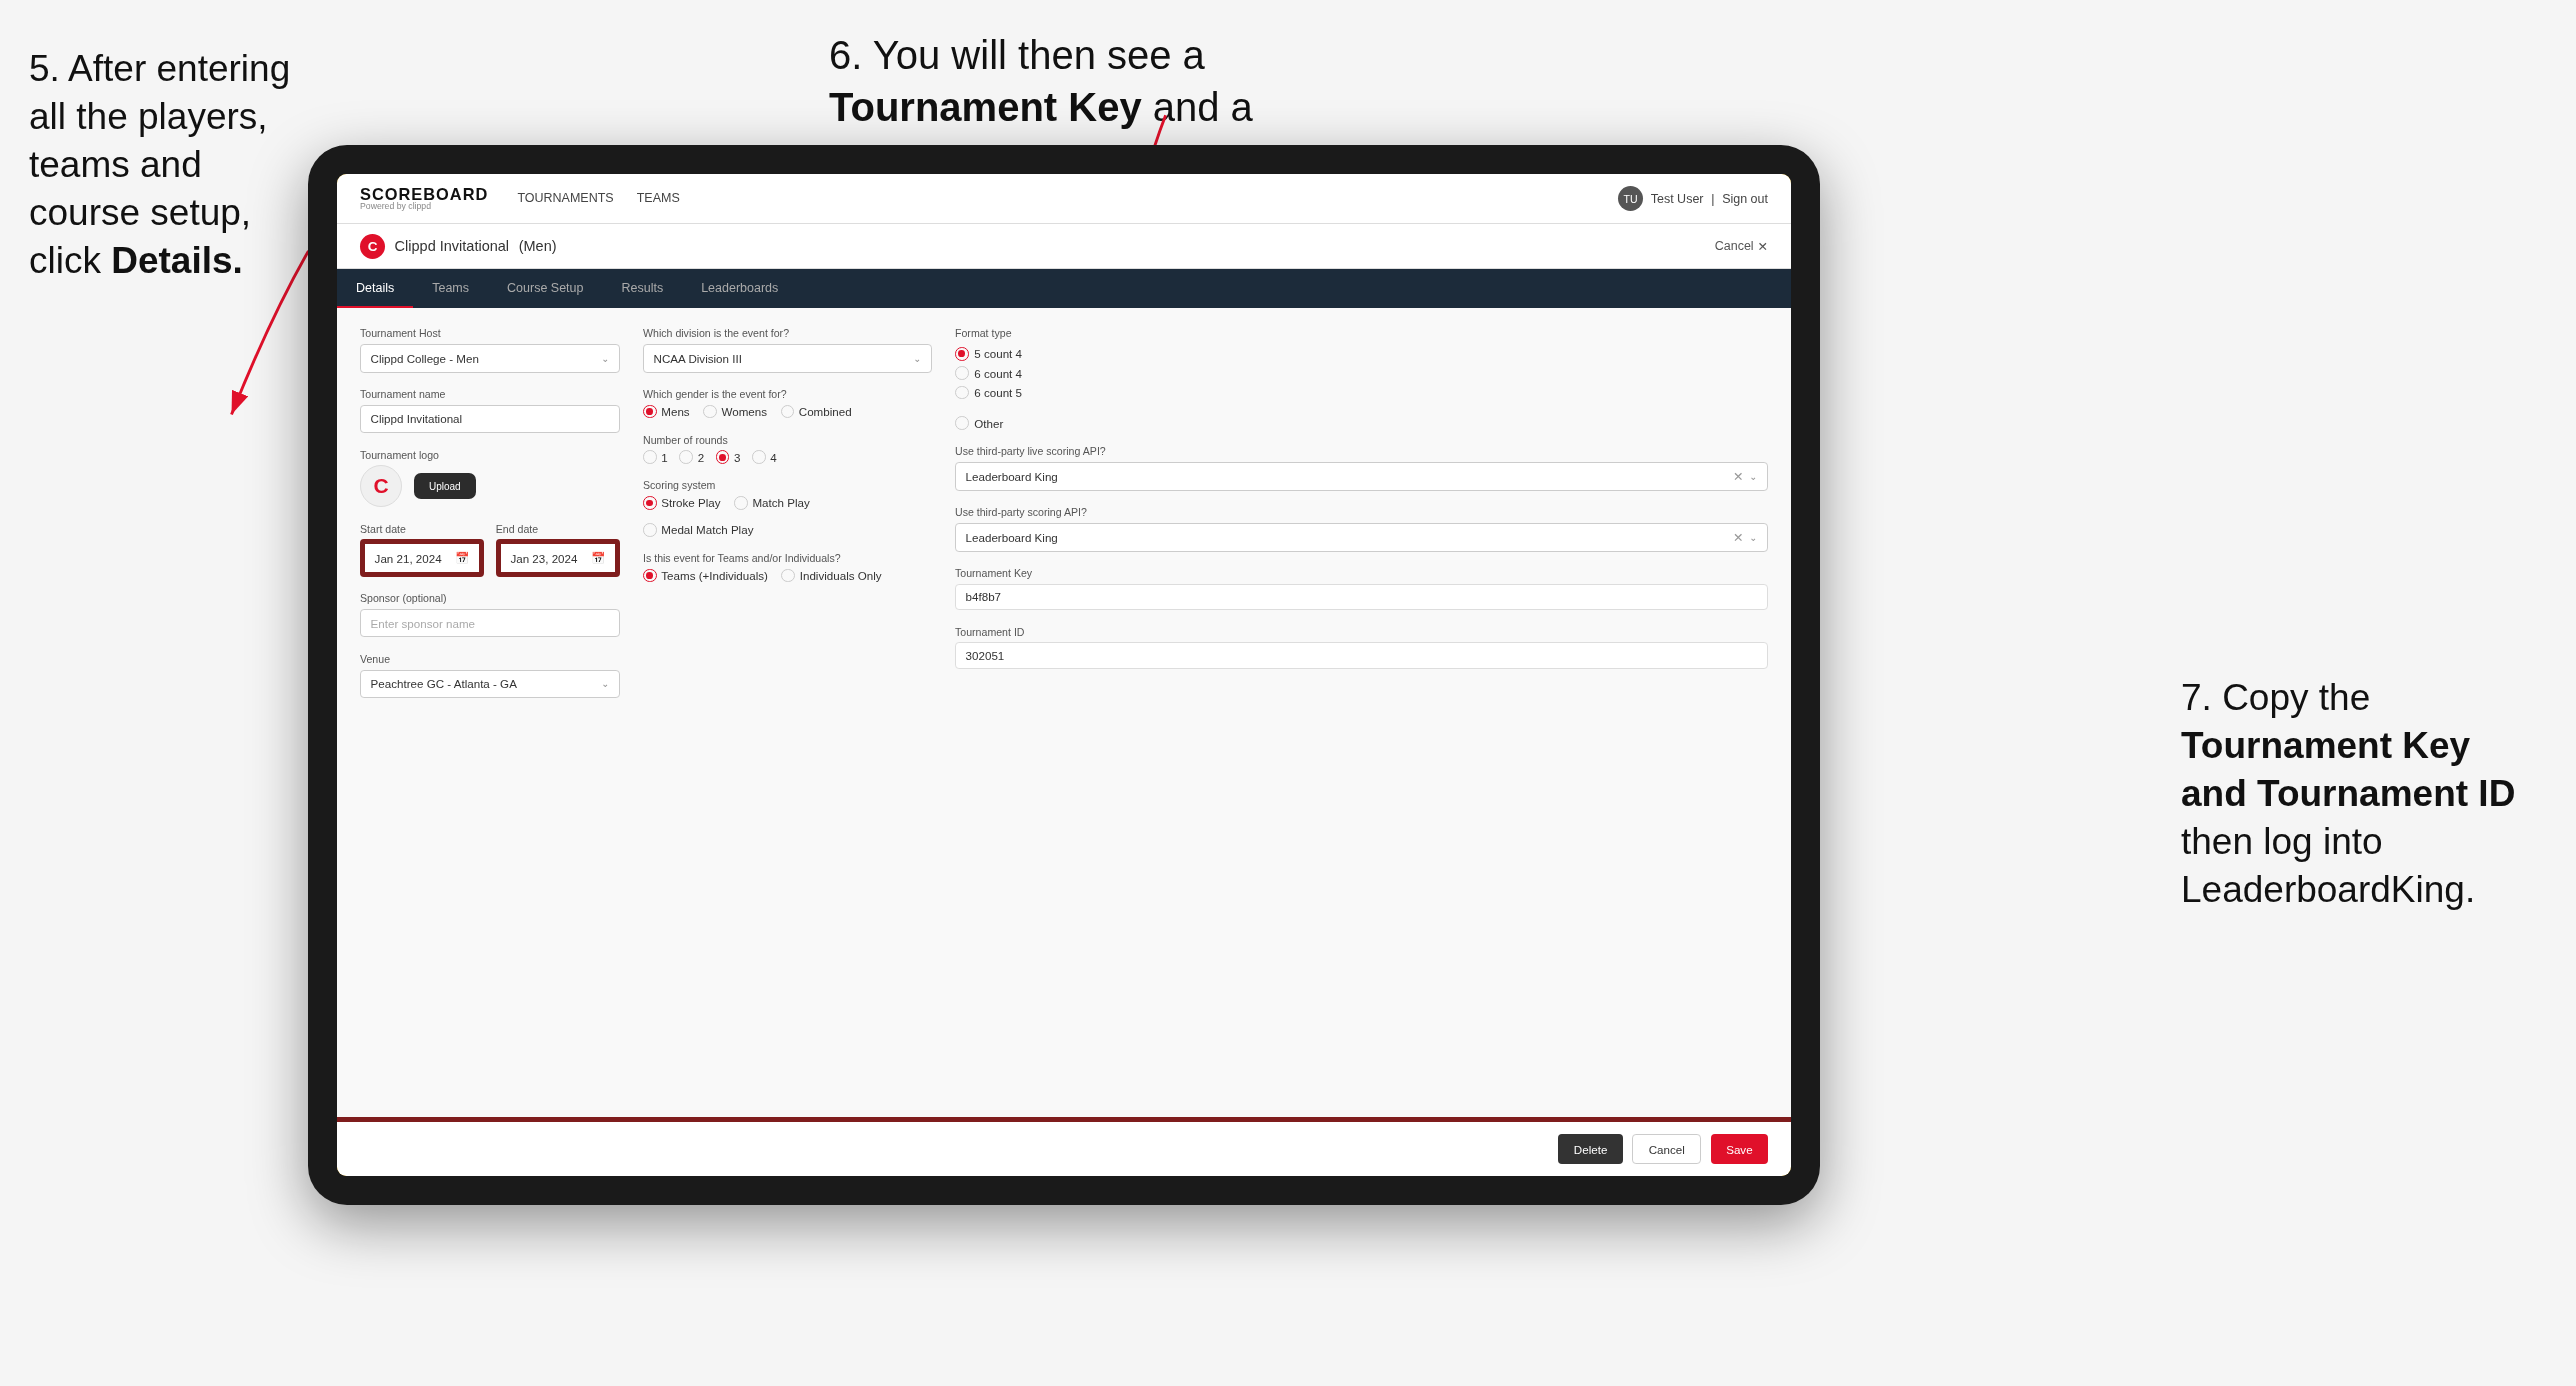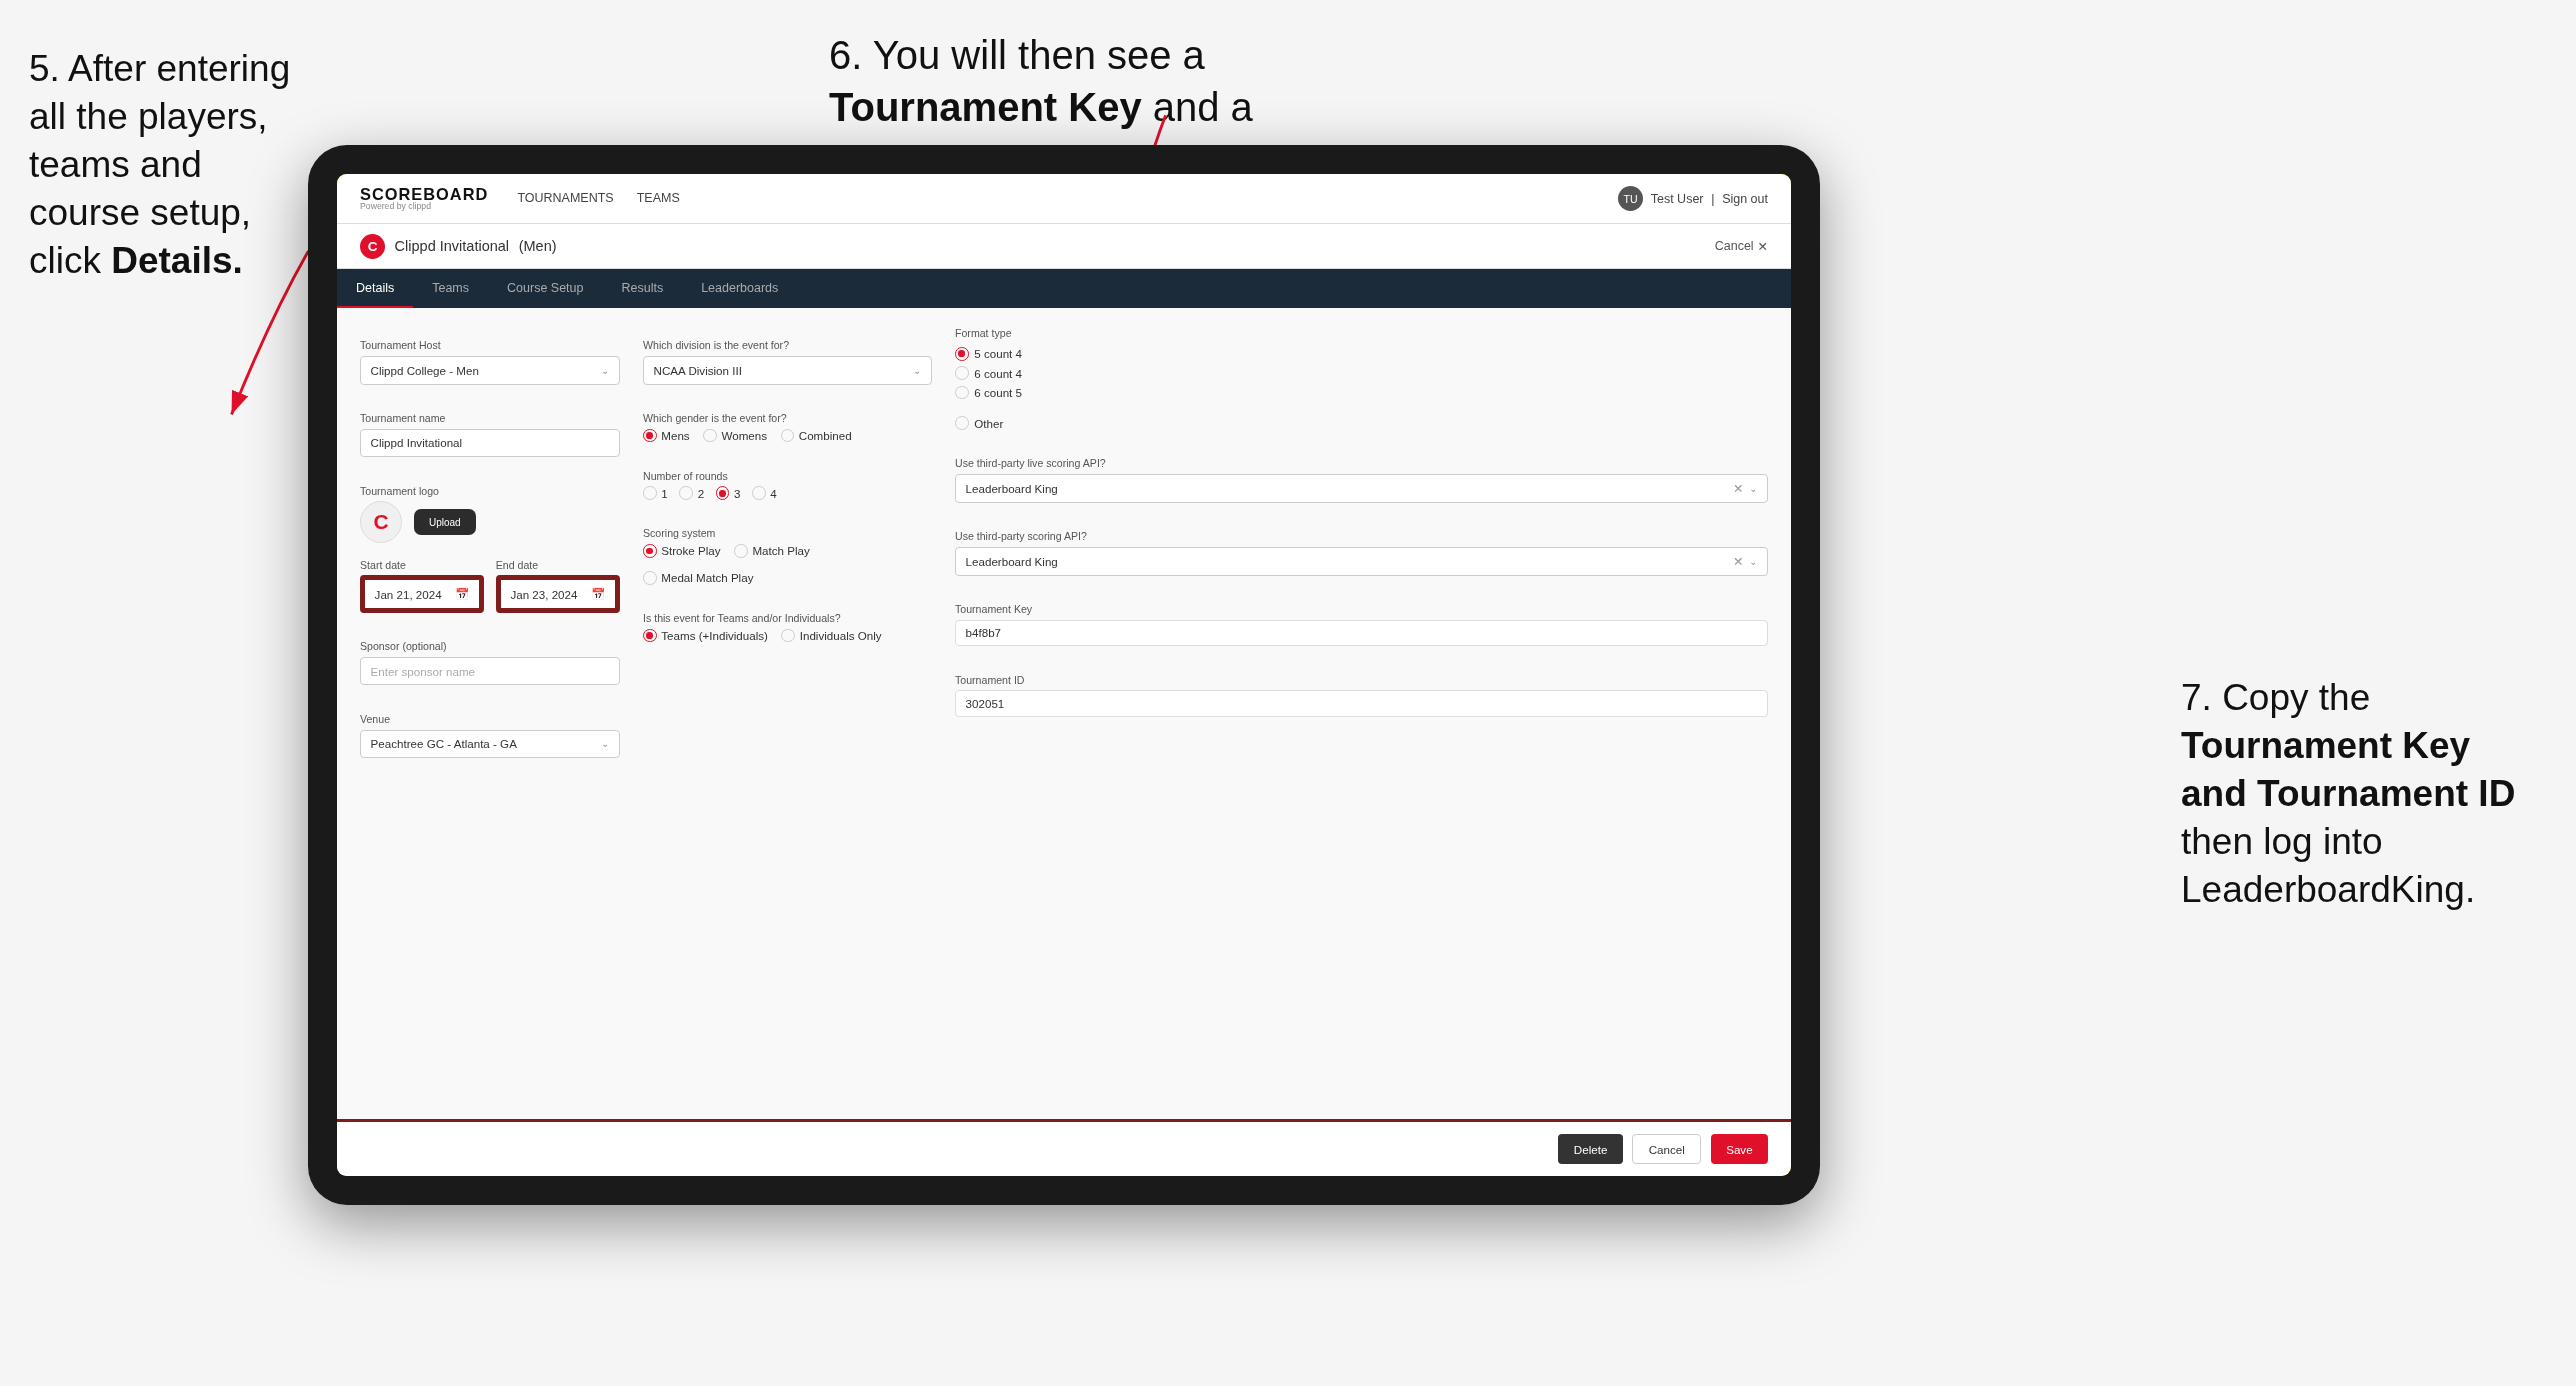--- a/index.html
+++ b/index.html
@@ -222,21 +222,20 @@
       flex: 1;
       display: flex;
       flex-direction: column;
       gap: 15.4px;
     }
 
     .field-group {
       display: flex;
       flex-direction: column;
       gap: 4.8px;
-      margin-top: 12px;
     }
 
     .field-label {
       font-size: 10.6px;
       color: #555;
       font-weight: 500;
     }
 
     .field-input {
       border: 1px solid #ccc;
@@ -426,21 +425,21 @@
       border-radius: 3.9px;
       padding: 5.8px 9.6px;
       font-size: 11.6px;
       color: #333;
       background: #fff;
     }
 
     
     .bottom-bar {
       background: #fff;
-      border-top: 3px solid #7f1d1d;
+      border-top: 5px solid #7f1d1d;
       padding: 11.6px 23px;
       display: flex;
       justify-content: flex-end;
       gap: 9.6px;
       flex-shrink: 0;
     }
 
     .btn-delete {
       background: #333;
       color: #fff;

